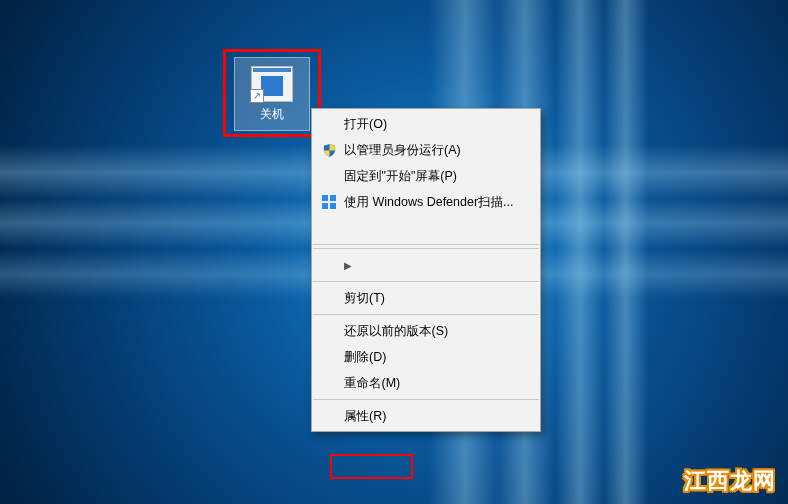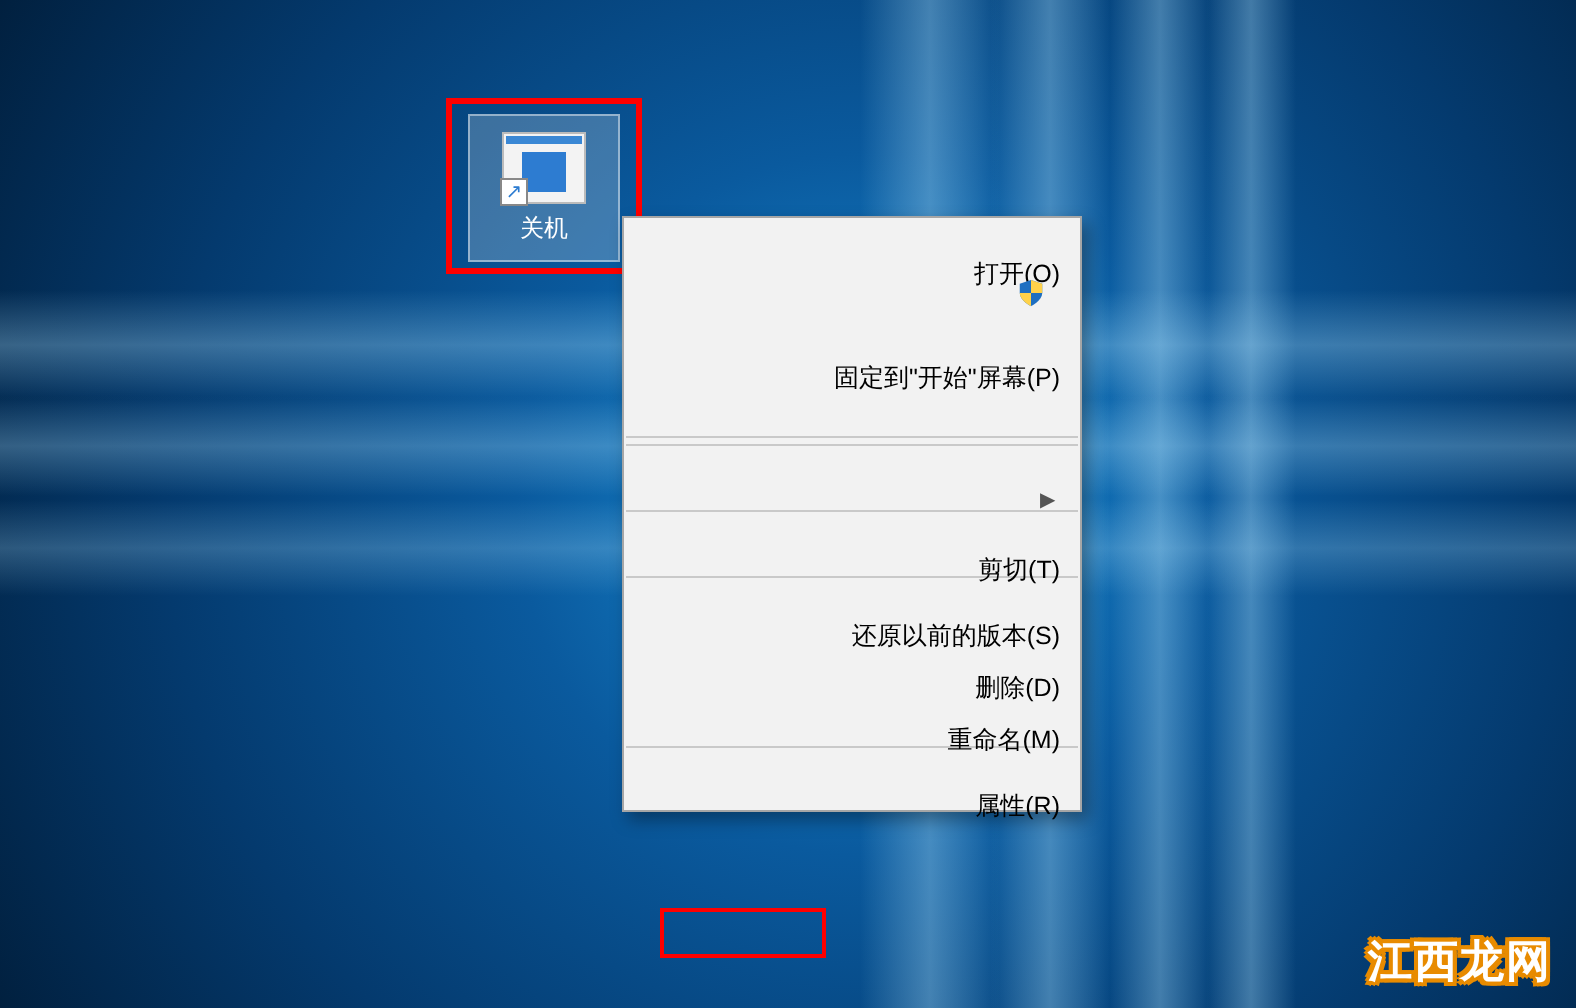--- a/index.html
+++ b/index.html
@@ -99,27 +99,26 @@
     left: 311px;
     top: 108px;
     width: 230px;
     background: #f2f2f2;
     border: 1px solid #a6a6a6;
     box-shadow: 3px 4px 8px rgba(0,0,0,0.35);
     padding: 2px 0;
   }
   .menu-item {
     display: flex;
-    align-items: flex-end;
+    align-items: center;
     height: 26px;
     padding: 0 10px 0 6px;
     font-size: 12.5px;
     color: #000;
     cursor: default;
-    flex-direction: column;
   }
   .menu-icon {
     width: 22px;
     height: 18px;
     display: flex;
     justify-content: center;
     align-items: center;
     margin-right: 4px;
     flex-shrink: 0;
   }
@@ -191,24 +190,36 @@
       <span class="menu-text">打开(O)</span>
     </div>
     <div class="menu-item">
       <span class="menu-icon shield-icon">
         <svg viewBox="0 0 16 16">
           <path d="M8 1 L14 3 L14 8 C14 12 8 15 8 15 C8 15 2 12 2 8 L2 3 Z" fill="#1e6fc1"></path>
           <path d="M8 1 L14 3 L14 8 L8 8 Z" fill="#ffd24a"></path>
           <path d="M2 8 L8 8 L8 15 C8 15 2 12 2 8 Z" fill="#ffd24a"></path>
         </svg>
       </span>
+      <span class="menu-text">以管理员身份运行(A)</span>
     </div>
     <div class="menu-item">
       <span class="menu-icon"></span>
       <span class="menu-text">固定到"开始"屏幕(P)</span>
+    </div>
+    <div class="menu-item">
+      <span class="menu-icon defender-icon">
+        <svg viewBox="0 0 16 16">
+          <rect x="1" y="1" width="6" height="6" fill="#2d89ef"></rect>
+          <rect x="9" y="1" width="6" height="6" fill="#2d89ef"></rect>
+          <rect x="1" y="9" width="6" height="6" fill="#2d89ef"></rect>
+          <rect x="9" y="9" width="6" height="6" fill="#2d89ef"></rect>
+        </svg>
+      </span>
+      <span class="menu-text">使用 Windows Defender扫描...</span>
     </div>
     <div class="menu-item">
       <span class="menu-icon"></span>
     </div>
 
     <div class="divider"></div>
 
 
     <div class="divider"></div>
 

